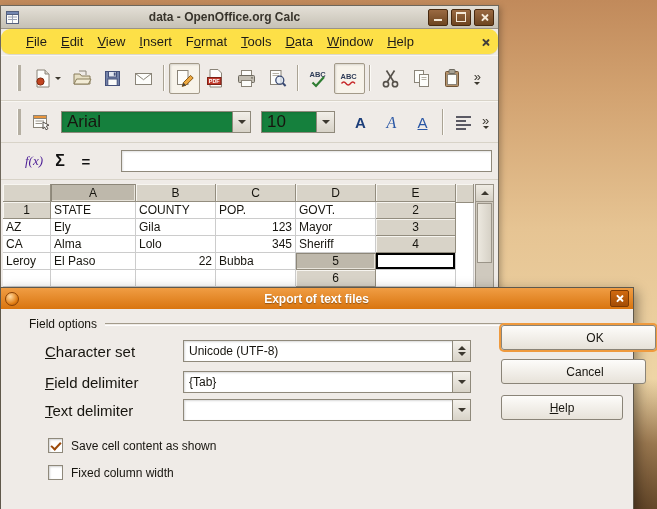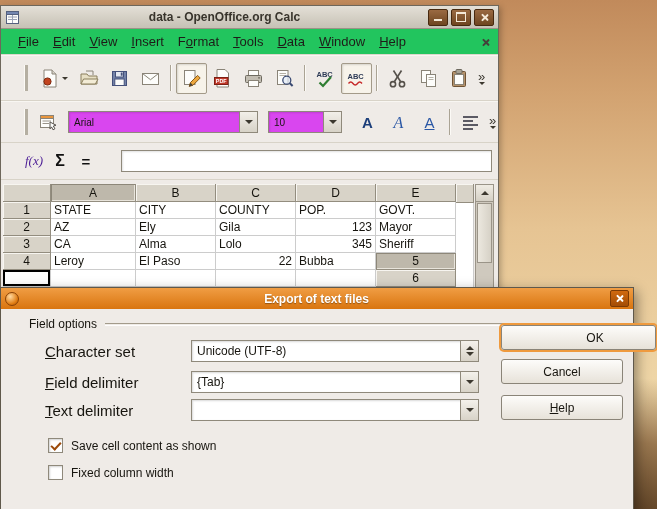--- a/index.html
+++ b/index.html
@@ -29,47 +29,47 @@
   .titlebar .title{flex:1;text-align:center;font-weight:bold;font-size:12px;color:#38342c;
     white-space:nowrap;overflow:hidden;}
   #win-controls{display:flex;}
   .win-btn{width:18px;height:15px;margin-left:3px;border:1px solid #47290f;border-radius:2px;
     background:linear-gradient(180deg,#9a6a42,#6e4520);display:flex;align-items:center;justify-content:center;
     color:#f4e9d8;}
   .g-minimize{position:relative;width:8px;height:8px;}
   .g-minimize::after{content:'';position:absolute;left:0;bottom:0;width:8px;height:2px;background:currentColor;}
   .g-maximize{width:8px;height:7px;border:1px solid currentColor;border-top-width:2px;}
 
-  .menubar{height:25px;display:flex;align-items:center;position:relative;background:#22c55e;
-    border-bottom:1px solid #dcd7cc;padding:0 10px;}
+  .menubar{height:25px;display:flex;align-items:center;position:relative;background:#fde047;
+    border-bottom:1px solid #dcd7cc;padding:0 18px;border-radius:9px;}
   #menu-items{display:flex;align-items:center;}
   .menu-item{padding:4px 7px;font-size:13px;color:#1e1c18;white-space:nowrap;}
   .menubar-close{position:absolute;right:8px;top:7px;color:#44403a;}
 
   .toolbar{display:flex;align-items:center;background:#efebe7;border-bottom:1px solid #d8d3c8;
-    border-top:1px solid #f8f6f2;padding:0 21px;}
+    border-top:1px solid #f8f6f2;padding:0 14px;}
   #toolbar-standard{height:44px;}
   #toolbar-formatting{height:40px;}
   .tb-handle{width:3px;height:26px;margin:0 5px 0 2px;background:#b5afa2;border-left:1px solid #fcfaf6;flex:none;}
   .tb-group{display:flex;align-items:center;}
   .tb-btn{width:29px;height:29px;display:flex;align-items:center;justify-content:center;
     border:1px solid transparent;border-radius:2px;flex:none;position:relative;}
   .tb-btn .icon{display:flex;}
   .tb-btn svg{width:21px;height:21px;display:block;}
   .tb-btn.pressed{background:#f7f3ea;border:1px solid #a39a89;box-shadow:inset 1px 1px 2px rgba(0,0,0,.13);}
   .tb-sep{width:0;height:26px;border-left:1px solid #aaa394;border-right:1px solid #fcfaf6;margin:0 4px;flex:none;}
   .tb-chevron{margin-left:auto;display:flex;flex-direction:column;align-items:center;color:#3a372f;
     font-size:13px;line-height:10px;padding:0 3px;}
   .fmt-letter{font-size:15px;line-height:15px;}
   .fmt-letter.bold{font-weight:bold;color:#1c3e7a;}
   .fmt-letter.italic{font-style:italic;color:#2a57a5;font-family:"Liberation Serif",serif;font-size:16px;}
   .fmt-letter.underline{text-decoration:underline;color:#2a57a5;}
 
   .combo{display:flex;height:22px;align-items:stretch;flex:none;}
-  .combo-text{background:#d946ef;border:1px solid #8f897b;border-right:none;padding:0 5px;font-size:10px;
+  .combo-text{background:#15803d;border:1px solid #8f897b;border-right:none;padding:0 5px;font-size:17px;
     display:flex;align-items:center;box-shadow:inset 1px 1px 2px rgba(0,0,0,.12);}
   .combo-btn{width:17px;background:linear-gradient(180deg,#f2efe9,#d7d2c7);border:1px solid #8f897b;
     display:flex;align-items:center;justify-content:center;}
   .font-name-text{width:160px;}
   .font-size-text{width:44px;}
 
   .formula-bar{height:36px;display:flex;align-items:center;background:#efebe7;border-bottom:1px solid #d8d3c8;padding:0 4px;}
   .nb-text{width:126px;height:20px;}
   .namebox{height:22px;}
   .fx-btn{width:26px;height:24px;display:flex;align-items:center;justify-content:center;flex:none;}
@@ -108,21 +108,21 @@
   .dlg-icon{width:12px;height:12px;border-radius:50%;flex:none;margin-right:4px;
     background:radial-gradient(circle at 35% 30%,#ffd9a0,#e07c12 65%,#a34d05);border:1px solid #8a4206;}
   .dlg-title{flex:1;text-align:center;color:#fff;font-weight:bold;font-size:12px;text-shadow:0 1px 1px rgba(0,0,0,.35);}
   .dlg-close{width:17px;height:15px;flex:none;border:1px solid #7c3a04;border-radius:2px;color:#fff;
     background:linear-gradient(180deg,#d0690f,#a34d05);display:flex;align-items:center;justify-content:center;}
   .dlg-body{position:relative;height:200px;}
   .group-label{position:absolute;left:28px;top:8px;}
   .group-line{position:absolute;left:104px;right:14px;top:14px;height:1px;border-top:1px solid #a39b8b;
     box-shadow:0 1px 0 rgba(255,255,255,.9);}
   .fld-label{position:absolute;left:44px;font-size:15px;}
-  .dlg-combo{position:absolute;left:190px;width:286px;height:20px;display:flex;background:#fff;
+  .dlg-combo{position:absolute;left:182px;width:286px;height:20px;display:flex;background:#fff;
     border:1px solid #8f897b;box-shadow:inset 1px 1px 2px rgba(0,0,0,.15);}
   .dlg-combo .val{flex:1;padding:0 5px;display:flex;align-items:center;white-space:nowrap;overflow:hidden;}
   .dlg-combo .drop{width:17px;background:linear-gradient(180deg,#f4f1eb,#d8d3c8);border-left:1px solid #8f897b;
     display:flex;flex-direction:column;align-items:center;justify-content:center;gap:2px;}
   .chk-row{position:absolute;left:47px;display:flex;align-items:center;gap:8px;}
   .chk-box{width:13px;height:13px;background:#fff;border:1px solid #8f897b;position:relative;flex:none;
     box-shadow:inset 1px 1px 2px rgba(0,0,0,.18);}
   .chk-box.checked::after{content:'';position:absolute;left:1.5px;top:2.5px;width:8px;height:4px;
     border-left:2px solid #9c4a0a;border-bottom:2px solid #9c4a0a;transform:rotate(-47deg);}
   .dlg-btn{position:absolute;left:500px;width:120px;height:23px;border:1px solid #8a8478;border-radius:3px;
@@ -378,21 +378,20 @@
   <div class="sheet-area">
     <div class="sheet-grid" id="sheet-grid">
         <div class="hdr"></div>
         <div class="hdr sel">A</div>
         <div class="hdr">B</div>
         <div class="hdr">C</div>
         <div class="hdr">D</div>
         <div class="hdr">E</div>
         <div class="hdr">1</div>
         <div class="cell">STATE</div>
-        <div class="cell">CITY</div>
         <div class="cell">COUNTY</div>
         <div class="cell">POP.</div>
         <div class="cell">GOVT.</div>
         <div class="hdr">2</div>
         <div class="cell">AZ</div>
         <div class="cell">Ely</div>
         <div class="cell">Gila</div>
         <div class="cell num">123</div>
         <div class="cell">Mayor</div>
         <div class="hdr">3</div>
@@ -467,16 +466,16 @@
       </div>
       <div class="chk-row" style="top: 129px;">
         <span class="chk-box checked"></span>
         <span class="chk-label">Save cell content as shown</span>
       </div>
       <div class="chk-row" style="top: 156px;">
         <span class="chk-box"></span>
         <span class="chk-label">Fixed column width</span>
       </div>
       <div class="dlg-btn default" style="top: 16px; padding-left: 33px;">OK</div>
-      <div class="dlg-btn" style="top: 50px;">Cancel</div>
+      <div class="dlg-btn" style="top: 50px; padding-left: 23px;">Cancel</div>
       <div class="dlg-btn" style="top: 86px;"><span class="mn">H</span>elp</div>
     </div>
 </div>
 
 </body></html>

